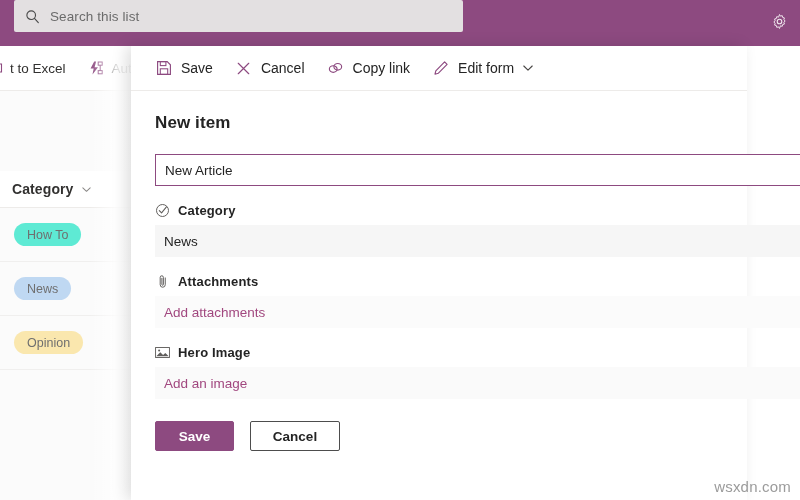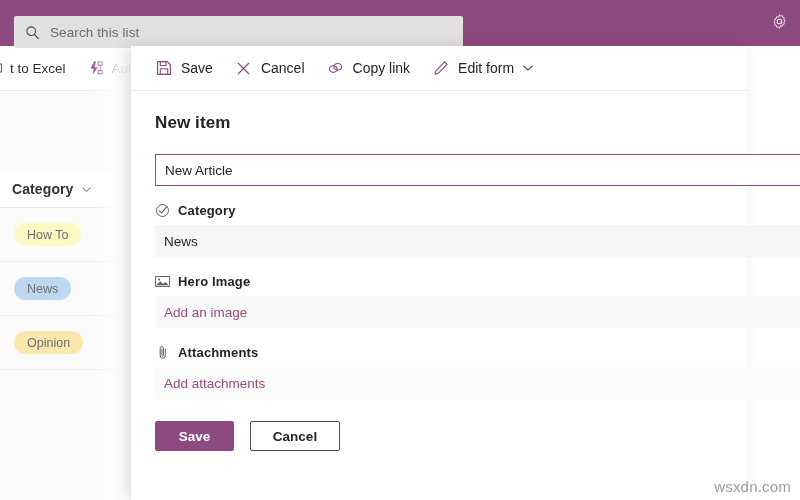--- a/index.html
+++ b/index.html
@@ -16,21 +16,21 @@
     background: #ffffff;
   }
 
   
   .top-bar {
     position: absolute; left: 0; top: 0;
     width: 800px; height: 46px;
     background: #8d4a80;
   }
   .search-box {
-    position: absolute; left: 14px; top: 16px;
+    position: absolute; left: 14px; top: 0;
     width: 449px; height: 30px;
     background: #e3e0e1;
     border-radius: 2px;
     display: flex; align-items: center;
     padding: 16px 10px;
   }
   .search-icon {
     width: 16px; height: 16px;
     flex: 0 0 auto;
     margin-right: 10px;
@@ -251,21 +251,21 @@
     <div class="bg-colhead">
       <span class="bg-colhead-label">Category</span>
       <span class="chev-down">
         <svg width="11" height="11" viewBox="0 0 12 12" fill="none" aria-hidden="true">
           <path d="M2 4.2 L6 8 L10 4.2" stroke="currentColor" stroke-width="1.1" fill="none" stroke-linecap="round" stroke-linejoin="round"></path>
         </svg>
       </span>
     </div>
 
     <div class="bg-row" style="top:117px;">
-      <span class="pill" style="background:#fef9c3;">How To</span>
+      <span class="pill" style="background:#5eead4;">How To</span>
     </div>
     <div class="bg-row" style="top:171px;">
       <span class="pill" style="background:#bfd8f2;">News</span>
     </div>
     <div class="bg-row" style="top:225px;">
       <span class="pill" style="background:#fae7ae;">Opinion</span>
     </div>
   </div>
 
   <div class="bg-commandbar">
@@ -379,43 +379,43 @@
             </svg>
           </span>
           <span class="field-label">Category</span>
         </div>
         <div class="readonly-field">News</div>
       </div>
 
       <div class="field">
         <div class="field-label-row">
           <span class="field-ico">
+            <svg width="14" height="15" viewBox="0 0 14 16" fill="none" aria-hidden="true">
+              <path d="M9.4 4.2 v7.2 a2.7 2.7 0 0 1 -5.4 0 V3.6 a1.7 1.7 0 0 1 3.4 0 v7.6 a.8 .8 0 0 1 -1.6 0 V4.6" stroke="currentColor" stroke-width="1.05" fill="none" stroke-linecap="round"></path>
+            </svg>
+          </span>
+          <span class="field-label">Attachments</span>
+        </div>
+        <div class="link-field plain">Add attachments</div>
+      </div>
+
+      <div class="field">
+        <div class="field-label-row">
+          <span class="field-ico">
             <svg width="15" height="13" viewBox="0 0 16 13" fill="none" aria-hidden="true">
               <rect x="0.6" y="1.2" width="14.8" height="10.6" stroke="currentColor" stroke-width="1" fill="none"></rect>
               <circle cx="4.4" cy="4.4" r="1.1" fill="currentColor"></circle>
               <path d="M1.4 10.6 L5.6 6.2 L8.6 9.2 L11 7 L14.6 10.6 z" fill="currentColor"></path>
             </svg>
           </span>
           <span class="field-label">Hero Image</span>
         </div>
         <div class="link-field">Add an image</div>
       </div>
 
-      <div class="field">
-        <div class="field-label-row">
-          <span class="field-ico">
-            <svg width="14" height="15" viewBox="0 0 14 16" fill="none" aria-hidden="true">
-              <path d="M9.4 4.2 v7.2 a2.7 2.7 0 0 1 -5.4 0 V3.6 a1.7 1.7 0 0 1 3.4 0 v7.6 a.8 .8 0 0 1 -1.6 0 V4.6" stroke="currentColor" stroke-width="1.05" fill="none" stroke-linecap="round"></path>
-            </svg>
-          </span>
-          <span class="field-label">Attachments</span>
-        </div>
-        <div class="link-field plain">Add attachments</div>
-      </div>
-
       <div class="btn-row">
         <button class="btn btn-primary">Save</button>
         <button class="btn btn-secondary">Cancel</button>
       </div>
     </div>
   </div>
 
   <div class="watermark">wsxdn.com</div>
 </div>
 

